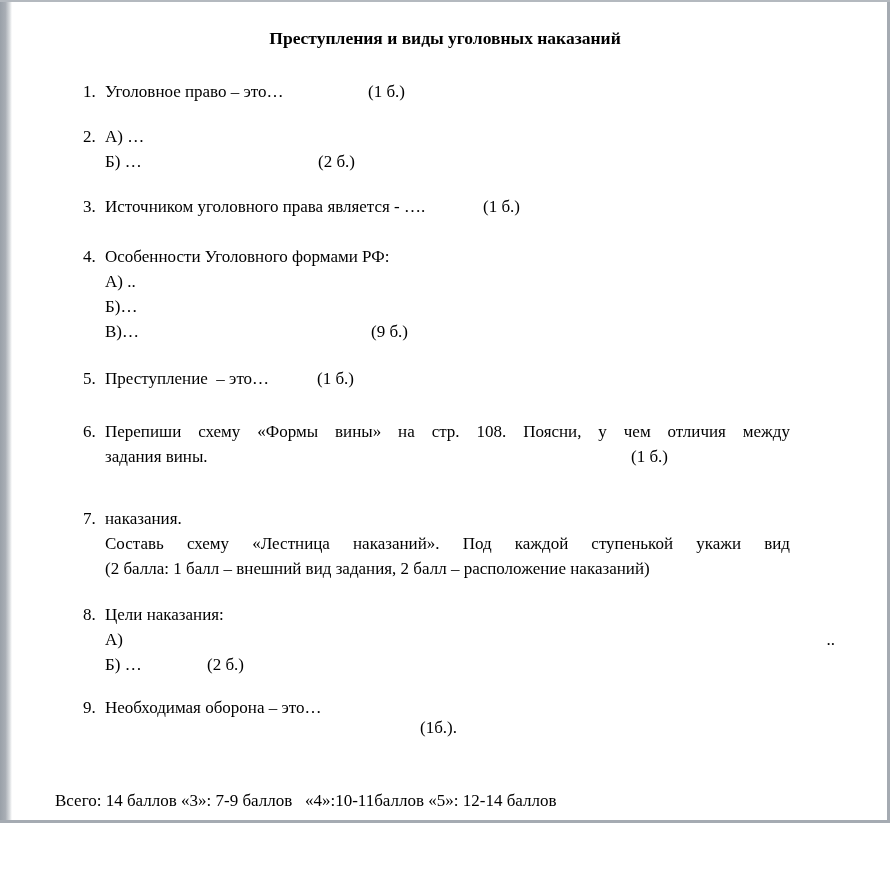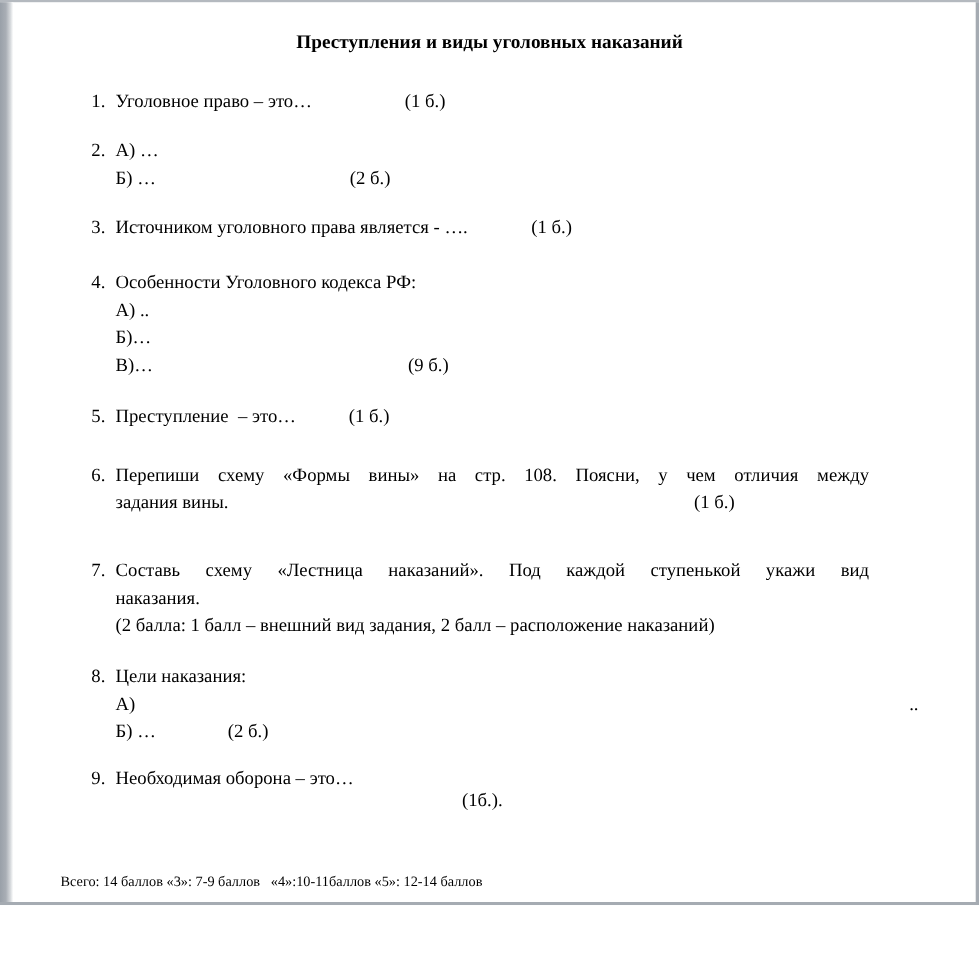--- a/index.html
+++ b/index.html
@@ -49,21 +49,21 @@
   .sc-q5{left:212px;}
   .sc-q6{left:526px;}
   .sc-q8{left:102px;}
   .sc-q9{left:315px;margin-top:20px;}
 
   .just{width:685px;text-align:justify;text-align-last:justify;}
   .spread{display:flex;justify-content:space-between;width:730px;}
 
   .footer{
     margin:68px 0 0 55px;
-    font-size:13px;
+    font-size:17px;
     line-height:25px;
     white-space:pre-wrap;
   }
 </style>
 </head>
 <body>
 
 <div class="screen">
   <div class="edge-top"></div>
   <div class="edge-left"></div>
@@ -92,21 +92,21 @@
     <div class="q mt-q3">
       <span class="qnum">3.</span>
       <div class="qbody">
         <div class="row"><span>Источником уголовного права является - ….</span><span class="score sc-q3">(1 б.)</span></div>
       </div>
     </div>
 
     <div class="q mt-q4">
       <span class="qnum">4.</span>
       <div class="qbody">
-        <div class="row"><span>Особенности Уголовного кодекса РФ:</span></div>
+        <div class="row"><span>Особенности Уголовного формами РФ:</span></div>
         <div class="row"><span>А) ..</span></div>
         <div class="row"><span>Б)…</span></div>
         <div class="row"><span>В)…</span><span class="score sc-q4">(9 б.)</span></div>
       </div>
     </div>
 
     <div class="q mt-q5">
       <span class="qnum">5.</span>
       <div class="qbody">
         <div class="row"><span>Преступление  – это…</span><span class="score sc-q5">(1 б.)</span></div>
@@ -117,22 +117,22 @@
       <span class="qnum">6.</span>
       <div class="qbody">
         <div class="row just">Перепиши схему «Формы вины» на стр. 108. Поясни, у чем отличия между</div>
         <div class="row"><span>задания вины.</span><span class="score sc-q6">(1 б.)</span></div>
       </div>
     </div>
 
     <div class="q mt-q7">
       <span class="qnum">7.</span>
       <div class="qbody">
+        <div class="row">наказания.</div>
         <div class="row just">Составь схему «Лестница наказаний». Под каждой ступенькой укажи вид</div>
-        <div class="row">наказания.</div>
         <div class="row">(2 балла: 1 балл – внешний вид задания, 2 балл – расположение наказаний)</div>
       </div>
     </div>
 
     <div class="q mt-q8">
       <span class="qnum">8.</span>
       <div class="qbody">
         <div class="row"><span>Цели наказания:</span></div>
         <div class="row spread"><span>А)</span><span>..</span></div>
         <div class="row"><span>Б) …</span><span class="score sc-q8">(2 б.)</span></div>

